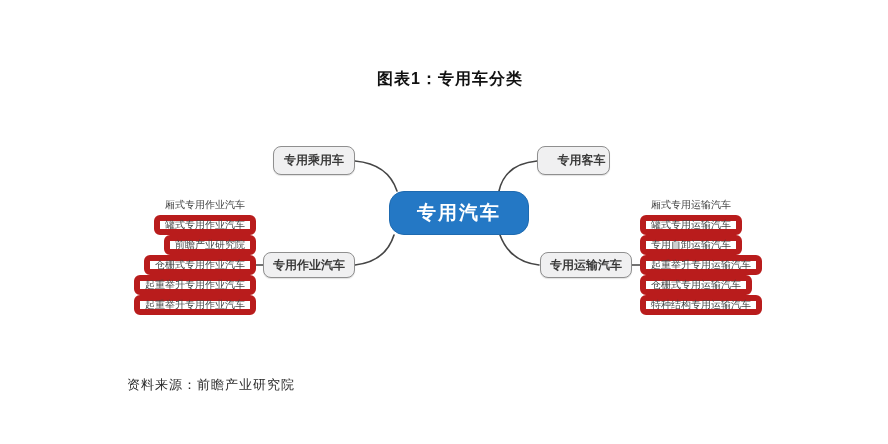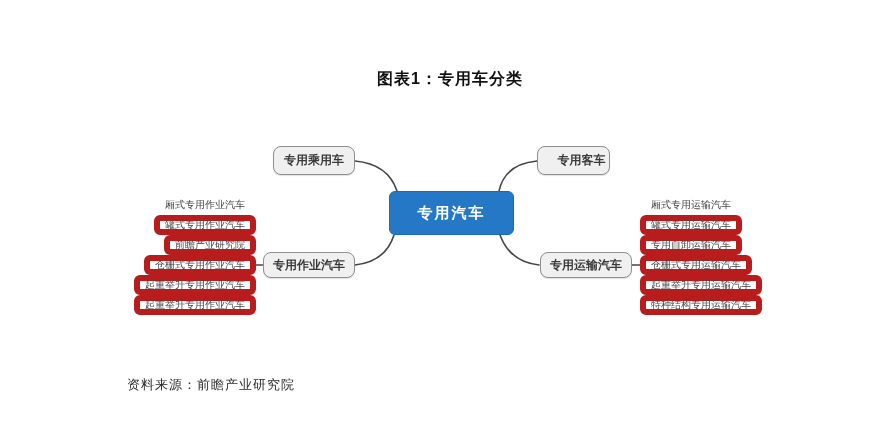--- a/index.html
+++ b/index.html
@@ -11,26 +11,26 @@
     overflow:hidden;
   }
   .fig-title{
     position:absolute;left:12px;right:0;top:69px;
     text-align:center;
     font-size:16px;font-weight:bold;color:#111;
     letter-spacing:1px;
   }
   svg.links{position:absolute;left:0;top:0;pointer-events:none;}
   .center-node{
-    position:absolute;left:389px;top:191px;width:125px;height:44px;
+    position:absolute;left:389px;top:191px;width:140px;height:44px;
     background:var(--center-bg,#2478c5);
     border:1px solid var(--center-border,#1e6ab0);
-    border-radius:6px;
+    border-radius:15px;
     display:flex;align-items:center;justify-content:center;
-    color:#fff;font-size:15px;font-weight:bold;letter-spacing:2px;
+    color:#fff;font-size:19px;font-weight:bold;letter-spacing:2px;
     box-sizing:border-box;
   }
   .branch-node{
     position:absolute;
     background:var(--node-bg,#f0f0f1);
     border:1px solid var(--node-border,#8f8f8f);
     border-radius:8px;
     display:flex;align-items:center;justify-content:center;
     color:#3a3a3a;font-size:12px;font-weight:600;
     box-sizing:border-box;
@@ -96,20 +96,20 @@
     <div class="leaf">前瞻产业研究院</div>
     <div class="leaf">仓栅式专用作业汽车</div>
     <div class="leaf">起重举升专用作业汽车</div>
     <div class="leaf">起重举升专用作业汽车</div>
   </div>
 
   <div class="leaf-stack right">
     <div class="leaf">厢式专用运输汽车</div>
     <div class="leaf">罐式专用运输汽车</div>
     <div class="leaf">专用自卸运输汽车</div>
+    <div class="leaf">起重举升专用运输汽车</div>
     <div class="leaf">仓栅式专用运输汽车</div>
-    <div class="leaf">起重举升专用运输汽车</div>
     <div class="leaf">特种结构专用运输汽车</div>
   </div>
 
   <div class="source-line">资料来源：前瞻产业研究院</div>
 
 </div>
 
 </body></html>

